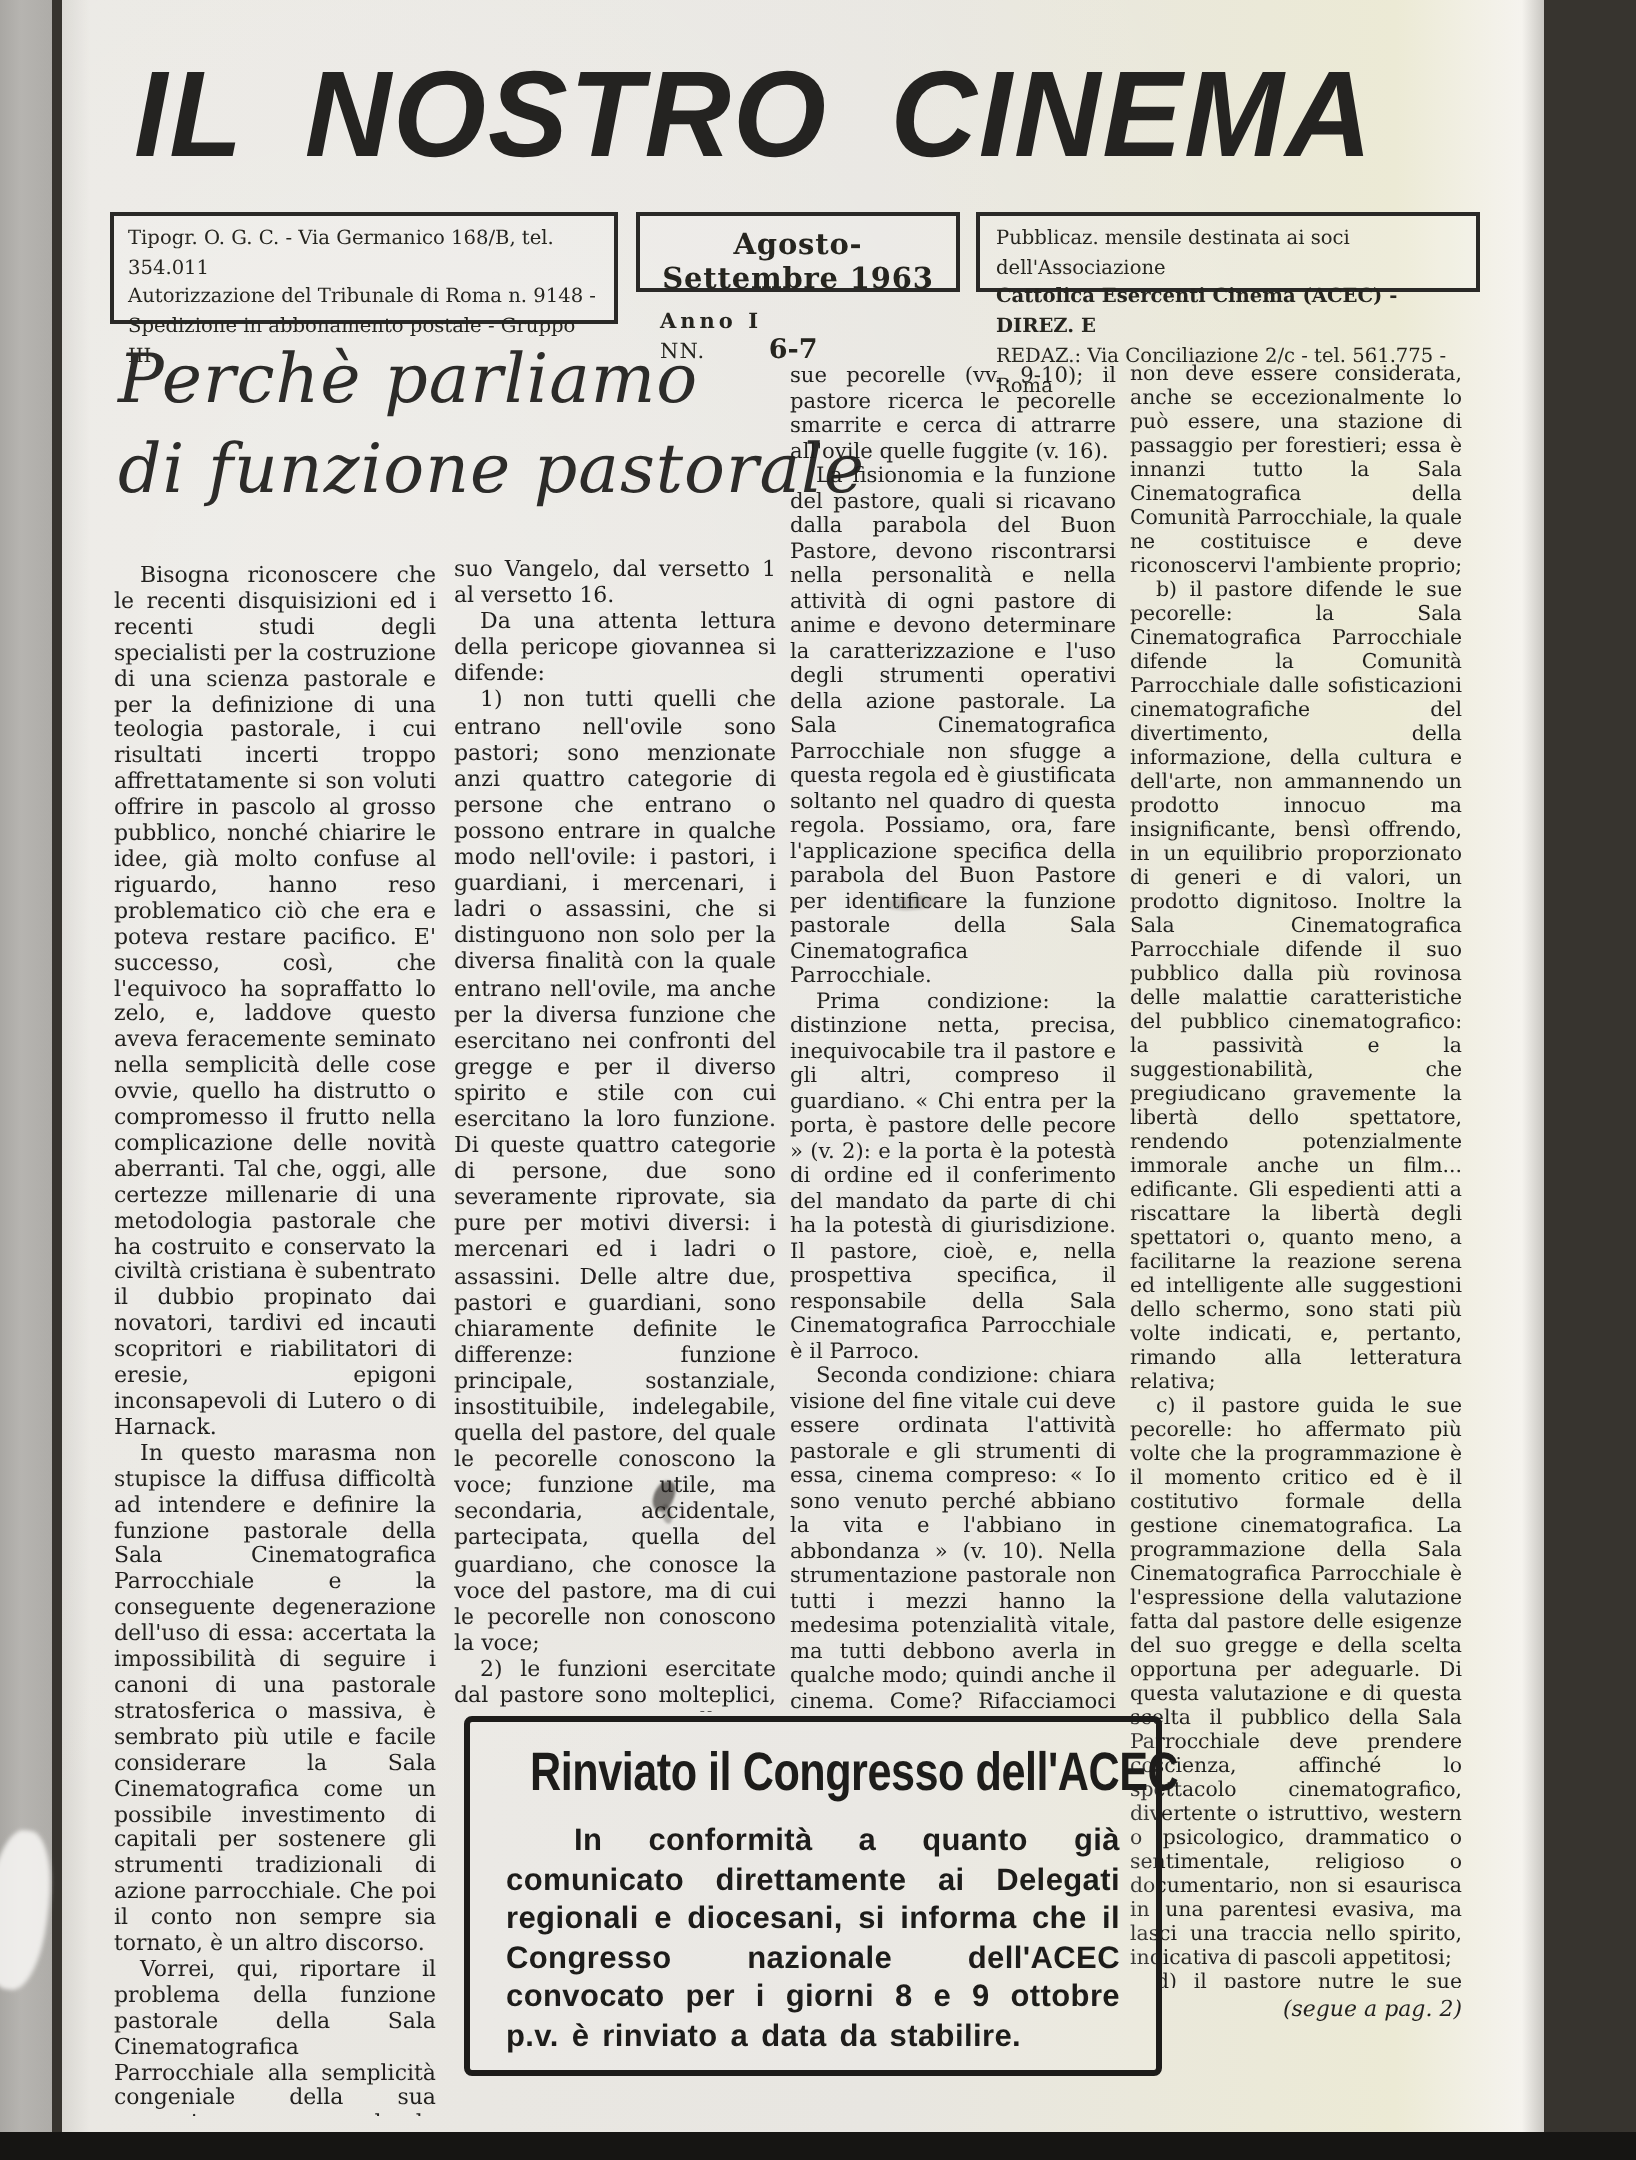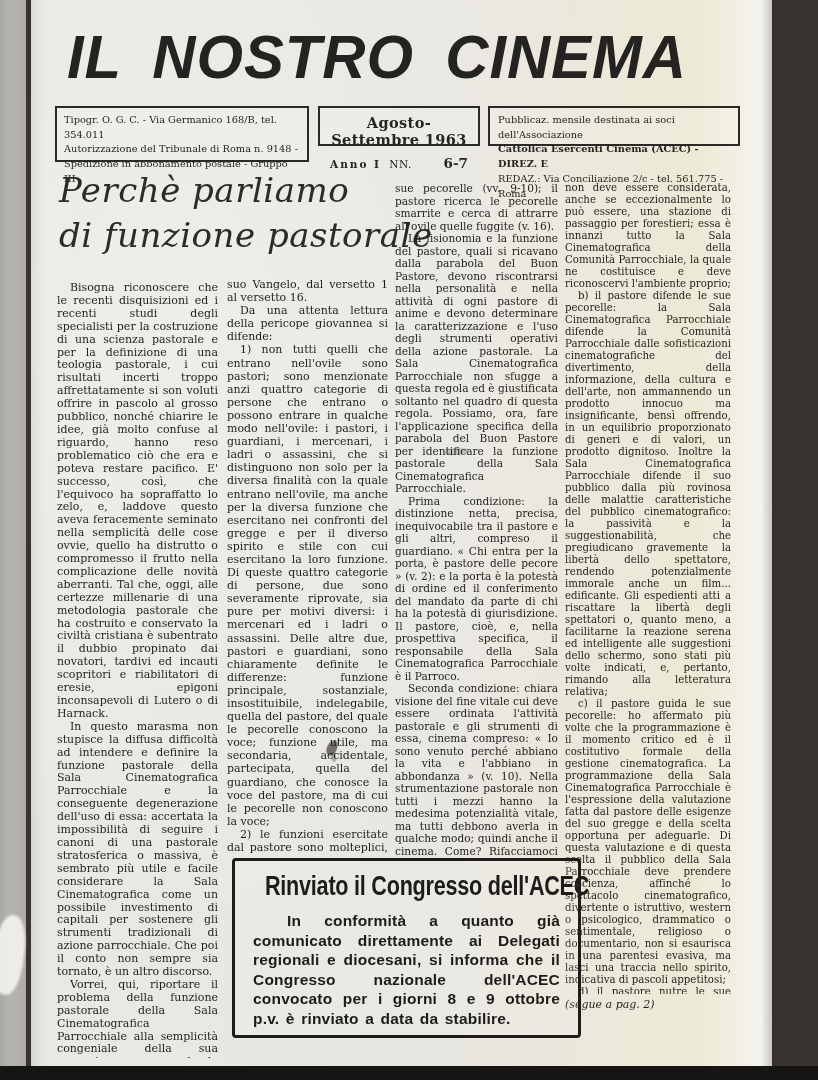--- a/index.html
+++ b/index.html
@@ -39,42 +39,42 @@
   .hbox {
     position:absolute; border:2px solid #2a2927; box-sizing:border-box;
     color:#26251f; background:rgba(255,255,255,0.12);
   }
   .hbox1 { left:24px; top:106px; width:254px; height:56px; padding:5px 7px;
            font-size:9.8px; line-height:14.7px; }
   .hbox2 { left:287px; top:106px; width:162px; height:40px; padding:6px 10px; }
   .hbox3 { left:457px; top:106px; width:252px; height:40px; padding:5px 8px;
            font-size:9.8px; line-height:14.7px; }
   .issue-date { font-weight:bold; font-size:14.5px; text-align:center; letter-spacing:0.4px; }
-  .issue-row { display:flex; justify-content:space-between; align-items:baseline; margin-top:7px; }
+  .issue-row { display:flex; justify-content:space-between; align-items:baseline; margin-top:7px;flex-direction:column; }
   .issue-year { font-weight:bold; font-size:10.5px; letter-spacing:2px; }
   .issue-nn { font-size:10.5px; letter-spacing:0.5px; }
   .issue-nn b { font-size:13.5px; letter-spacing:0;margin-left:28px; }
   .pub-bold { font-weight:bold; }
   .art-title {
     position:absolute; left:28px; top:168px;
     font-weight:normal; font-style:italic; color:#2c2b29;
     font-size:34px; line-height:45px; white-space:nowrap; letter-spacing:0.5px;
   }
   .col {
     position:absolute; text-align:justify; overflow:hidden; color:#201f1d;
   }
   .col p { margin:0; text-indent:13px; }
   .col p.cont { text-indent:0; }
   .col1 { left:26px;  top:282px; width:161px; height:776px; font-size:11px;   line-height:12.9px; }
   .col2 { left:196px; top:278px; width:161px; height:578px; font-size:11px;   line-height:13.1px; }
   .col3 { left:364px; top:182px; width:163px; height:674px; font-size:10.6px; line-height:12.5px; }
   .col4 { left:534px; top:182px; width:166px; height:812px; font-size:10.2px; line-height:12px; }
   .segue {
     position:absolute; left:534px; top:998px; width:166px;
-    text-align:left; font-style:italic; font-size:11px; color:#201f1d;
+    text-align:right; font-style:italic; font-size:11px; color:#201f1d;
   }
   .announce {
     position:absolute; left:201px; top:858px; width:349px; height:180px;
     border:3px solid #1d1c1a; border-radius:4px; box-sizing:border-box;
     padding:8px 18px 10px; font-family:"Liberation Sans", sans-serif; color:#1d1c1a;
     background:rgba(255,255,255,0.10);
   }
   .announce-title { padding-left:12px; margin:2px 0 9px; white-space:nowrap; }
   .announce-title span {
     display:inline-block; transform:scaleX(0.8); transform-origin:0 50%;

